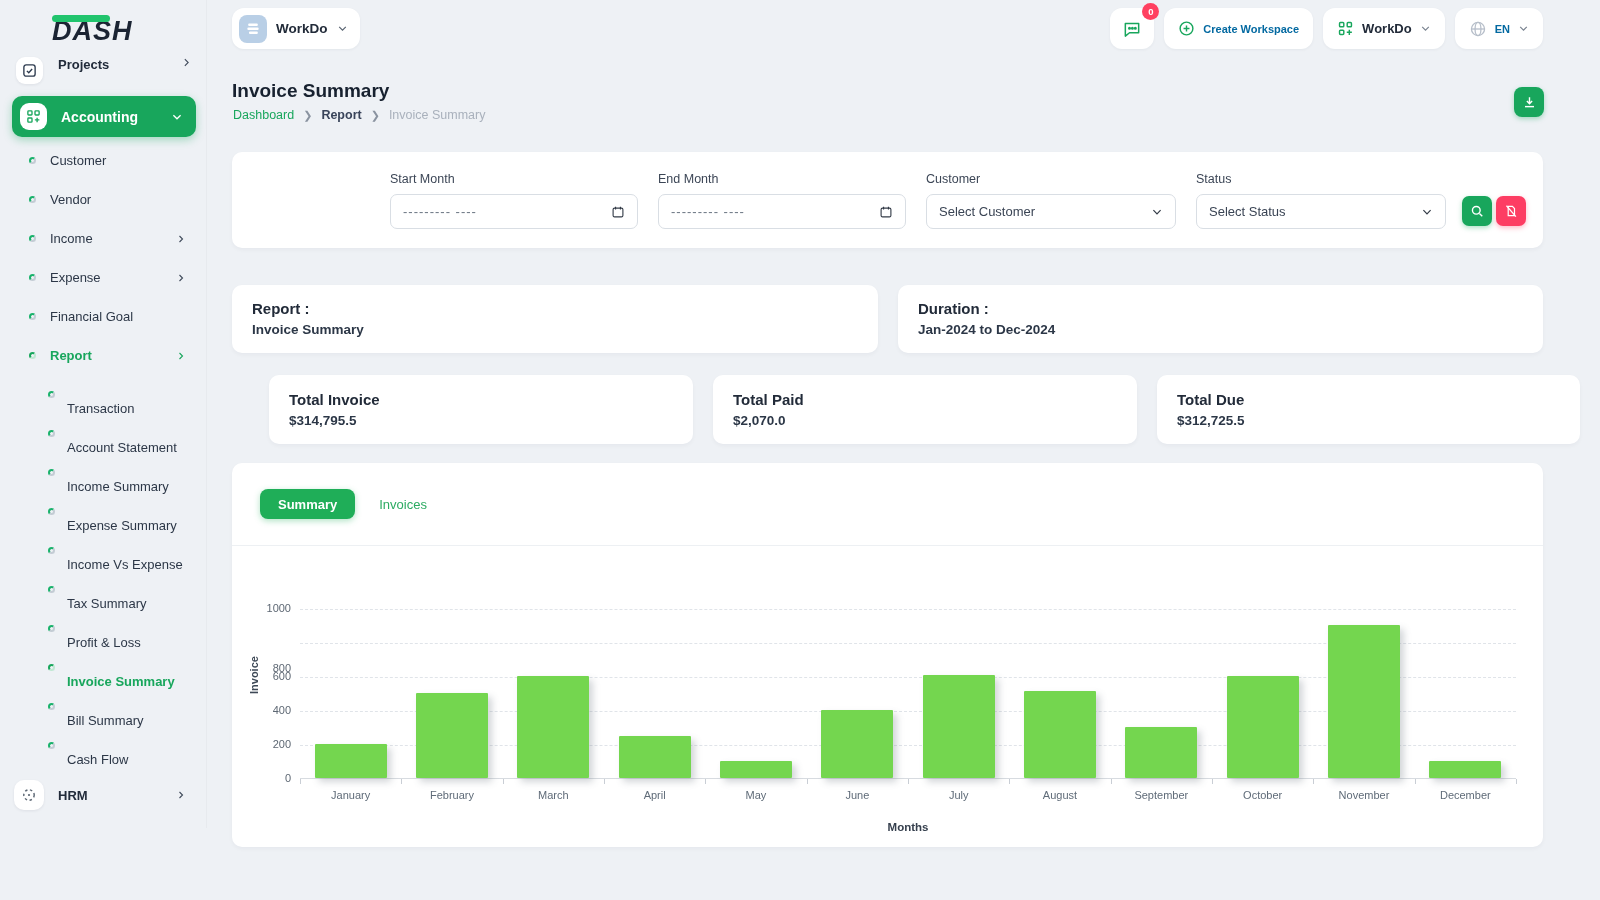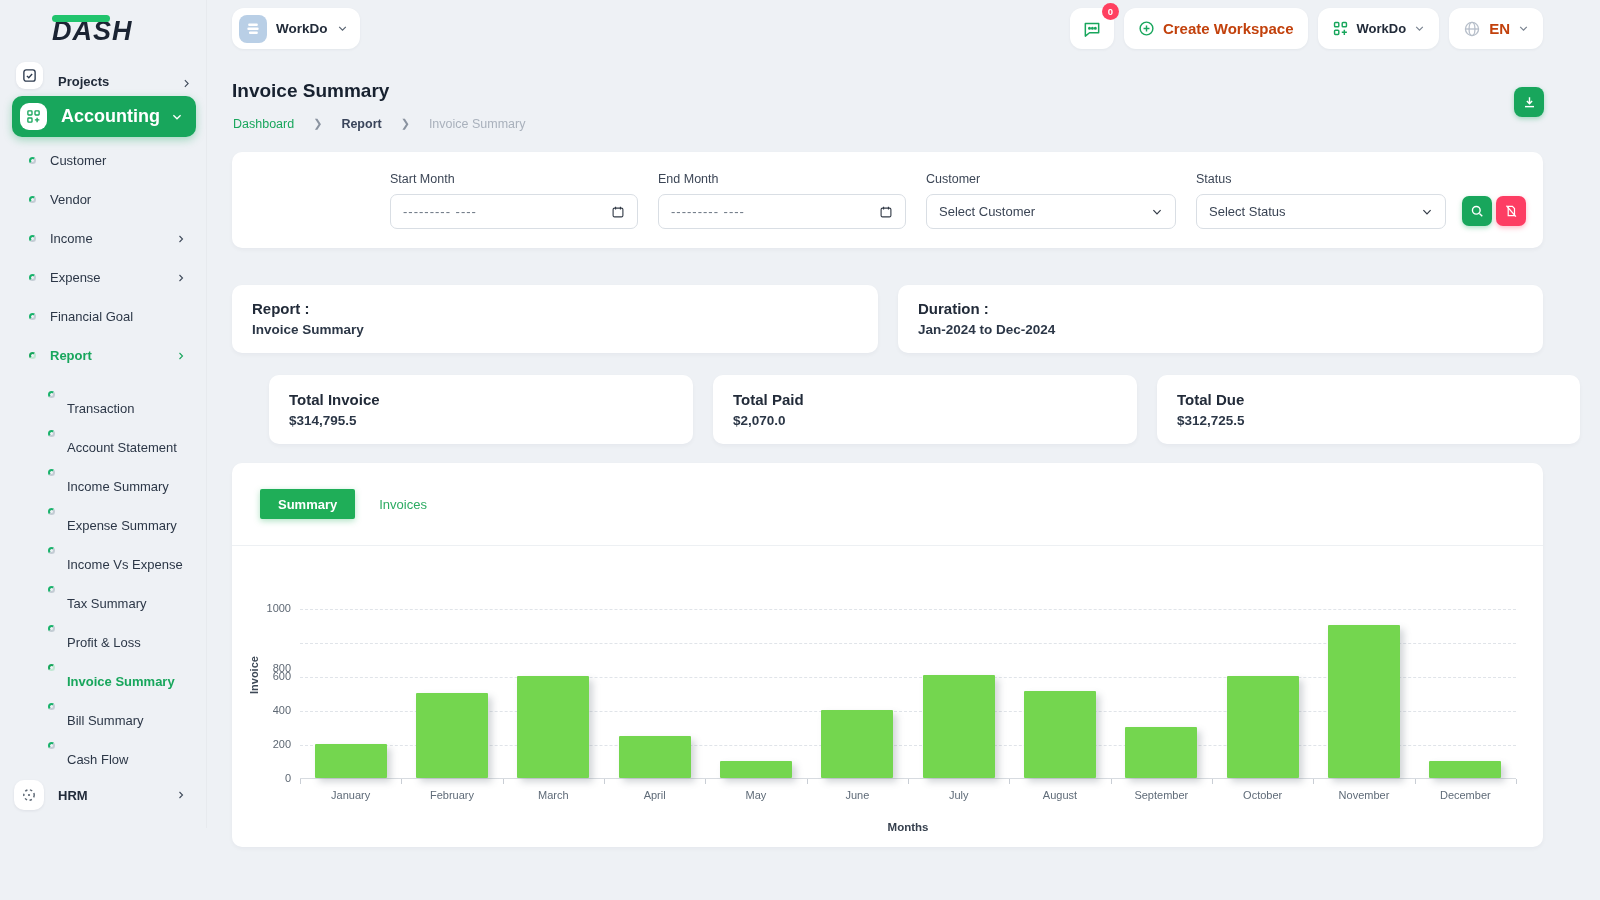--- a/index.html
+++ b/index.html
@@ -5,26 +5,26 @@
   * { margin:0; padding:0; box-sizing:border-box; }
   html,body { width:1600px; height:900px; }
   body { font-family:"Liberation Sans", sans-serif; background:#eef1f5; overflow:hidden; }
   .app { position:relative; width:1600px; height:900px; background:#eef1f5; }
 
   
   .sidebar { position:absolute; left:0; top:0; width:207px; height:828px; border-right:1px solid #e7eaee; }
   .logo { position:absolute; left:52px; top:16px; height:34px; }
   .logo-text { font-size:27px; font-weight:900; font-style:italic; letter-spacing:1px; color:#1b2433; position:relative; z-index:1; }
   .logo-bar { position:absolute; left:52px; top:15px; width:58px; height:7px; background:#21c46d; border-radius:4px; z-index:2; }
-  .side-top-row { position:absolute; left:16px; width:176px; height:32px; display:flex; align-items:flex-end; cursor:pointer; }
+  .side-top-row { position:absolute; left:16px; width:176px; height:32px; display:flex; align-items:flex-start; cursor:pointer; }
   .side-top-row .iconbox { width:27px; height:27px; background:#fff; border-radius:9px; box-shadow:0 1px 3px rgba(20,30,50,.08); display:flex; align-items:center; justify-content:center; }
   .side-top-row .lbl { margin-left:15px; font-size:13px; font-weight:600; color:#212b3a; flex:1; }
   .accounting-pill { position:absolute; left:12px; top:96px; width:184px; height:41px; background:#18a65c; border-radius:10px; display:flex; align-items:center; box-shadow:0 3px 8px rgba(24,166,92,.35); cursor:pointer; }
   .accounting-pill .iconbox { width:27px; height:27px; background:#fff; border-radius:9px; margin-left:8px; display:flex; align-items:center; justify-content:center; }
-  .accounting-pill .lbl { margin-left:14px; font-size:18px; font-weight:700; color:#fff; flex:1; }
+  .accounting-pill .lbl { margin-left:14px; font-size:14px; font-weight:700; color:#fff; flex:1; }
   .side-menu { position:absolute; left:0; top:141px; width:207px; }
   .side-item { height:39px; display:flex; align-items:center; cursor:pointer; }
   .bullet { width:7px; height:7px; border-radius:50%; border:2px solid; border-color:#19b26b #c3ccd4 #c3ccd4 #19b26b; margin-left:29px; flex:none; }
   .side-item.sub .bullet { margin-left:48px; }
   .side-item .lbl { margin-left:14px; font-size:13px; color:#2c3747; flex:1; }
   .side-item.sub .lbl { margin-left:12px;margin-top:27px; }
   .side-item.active .lbl { color:#18a65c; font-weight:600; }
   .side-item.active .bullet { border-color:#18a65c #bfe8d2 #bfe8d2 #18a65c; }
   .side-item .chev { margin-right:21px; }
   .hrm-row { margin-top:8px; height:44px; display:flex; align-items:center; cursor:pointer; }
@@ -33,26 +33,26 @@
   .hrm-row .chev { margin-right:21px; }
 
   
   .ws-selector { position:absolute; left:232px; top:8px; height:41px; background:#fff; border-radius:12px; display:flex; align-items:center; padding:0 12px 0 7px; gap:9px; box-shadow:0 1px 3px rgba(20,30,50,.05); cursor:pointer; }
   .ws-avatar { width:28px; height:28px; border-radius:8px; background:#b9cfe6; display:flex; align-items:center; justify-content:center; }
   .ws-name { font-size:13.5px; font-weight:600; color:#222b39; }
   .top-right { position:absolute; right:57px; top:8px; display:flex; gap:10px; align-items:center; }
   .tb-btn { height:41px; background:#fff; border-radius:12px; display:flex; align-items:center; gap:8px; padding:0 14px; box-shadow:0 1px 3px rgba(20,30,50,.05); cursor:pointer; position:relative; }
   .tb-chat { width:44px; justify-content:center; padding:0; }
   .badge { position:absolute; top:-5px; right:-5px; min-width:17px; height:17px; border-radius:9px; background:#ff4060; color:#fff; font-size:9.5px; font-weight:700; display:flex; align-items:center; justify-content:center; padding:0 4px; }
-  .green-text { color:#c2410c; font-size:15px; font-weight:600; }
+  .green-text { color:#0369a1; font-size:11px; font-weight:600; }
   .dark-text { font-size:13px; font-weight:600; color:#222b39; }
 
   
   .page-title { position:absolute; left:232px; top:80px; font-size:19px; font-weight:700; color:#17212f; }
-  .breadcrumb { position:absolute; left:233px; top:108px; display:flex; align-items:flex-start; gap:19px; font-size:12.5px;margin-top:9px; }
+  .breadcrumb { position:absolute; left:233px; top:108px; display:flex; align-items:flex-end; gap:9px; font-size:12.5px; }
   .bc-link { color:#18a65c; cursor:pointer; }
   .bc-mid { color:#39445a; font-weight:600; cursor:pointer; }
   .bc-cur { color:#a9b1bc; }
   .bc-sep { color:#8a93a0; font-size:11px; }
   .download-btn { position:absolute; left:1514px; top:87px; width:30px; height:30px; background:#18a65c; border-radius:8px; display:flex; align-items:center; justify-content:center; cursor:pointer; box-shadow:0 2px 5px rgba(24,166,92,.35); }
 
   
   .card { position:absolute; background:#fff; border-radius:10px; box-shadow:0 2px 4px rgba(27,37,51,.04); }
   .filter-card { left:232px; top:152px; width:1311px; height:96px; }
   .f-label { position:absolute; top:20px; font-size:12.5px; color:#3c4656; }
@@ -65,21 +65,21 @@
 
   .info-label { font-size:15px; font-weight:700; color:#222b39; }
   .info-value { font-size:13.5px; font-weight:600; color:#2c3747; margin-top:5px; }
   .report-card { left:232px; top:285px; width:646px; height:68px; padding:15px 20px; }
   .duration-card { left:898px; top:285px; width:645px; height:68px; padding:15px 20px; }
   .total-card { top:375px; height:69px; padding:16px 20px;margin-left:37px; }
 
   
   .chart-card { left:232px; top:463px; width:1311px; height:384px; }
   .chart-head { height:83px; border-bottom:1px solid #edf0f3; display:flex; align-items:center; padding-left:28px; gap:22px; }
-  .tab-pill { height:30px; padding:0 18px; border-radius:2px; display:flex; align-items:center; font-size:13px; cursor:pointer; }
+  .tab-pill { height:30px; padding:0 18px; border-radius:8px; display:flex; align-items:center; font-size:13px; cursor:pointer; }
   .tab-pill.active { background:#1fae58; color:#fff; font-weight:600; box-shadow:0 2px 6px rgba(31,174,88,.35); }
   .tab-pill.inactive { color:#2cab62; padding:0 2px; }
   .chart-area { position:absolute; left:68px; top:146px; width:1216px; height:170px; border-bottom:1px solid #d7dbe0; }
   .gridline { position:absolute; left:0; width:100%; height:0; border-top:1px dashed #e0e4e9; z-index:1; }
   .bar { position:absolute; bottom:0; background:#74d64f; border-radius:1px; box-shadow:4px 4px 7px rgba(110,120,130,.30); z-index:2; }
   .ytick-label { position:absolute; right:100%; margin-right:9px; width:40px; text-align:right; font-size:11px; color:#5d6773; }
   .xtick-label { position:absolute; top:180px; text-align:center; font-size:11px; color:#5f6b78; }
   .tickmark { position:absolute; top:170px; width:1px; height:5px; background:#c9ced5; }
   .ylabel-wrap { position:absolute; left:-46px; top:85px; width:0; height:0; }
   .ylabel-wrap span { display:block; white-space:nowrap; transform:translate(-50%,-50%) rotate(-90deg); font-size:11px; font-weight:700; color:#3d4856; }

